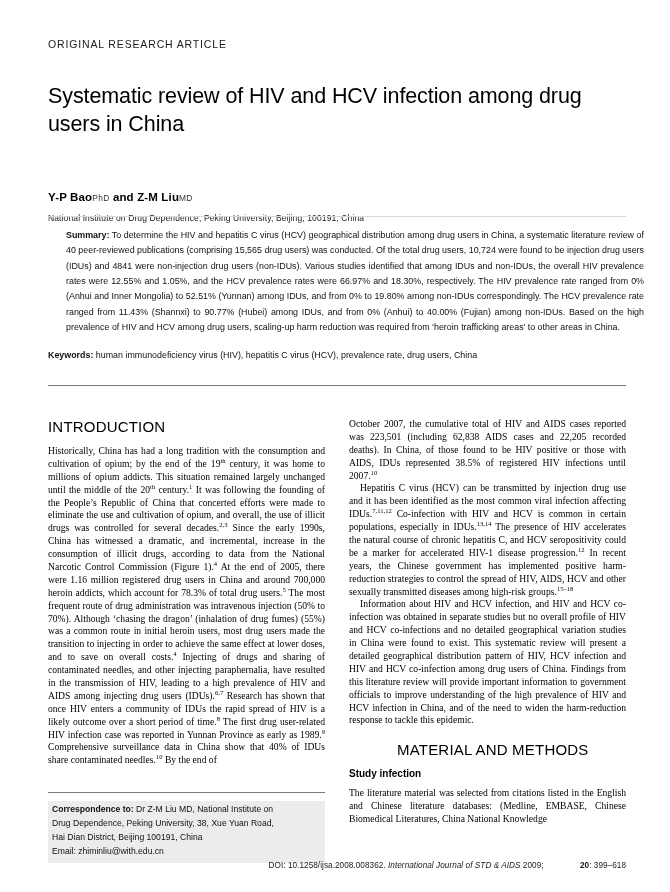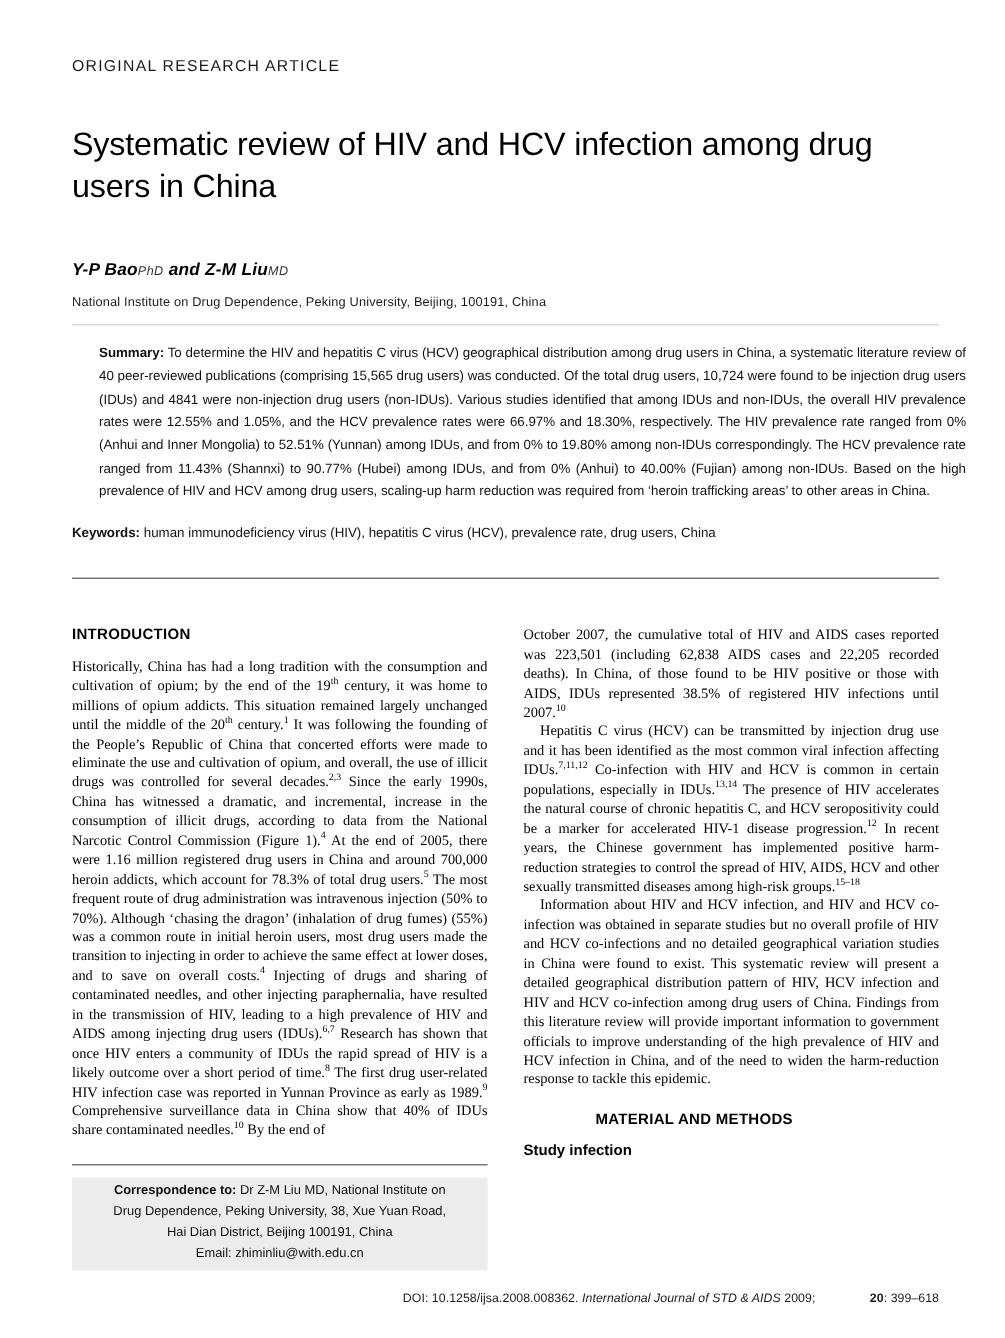--- a/index.html
+++ b/index.html
@@ -41,25 +41,24 @@
   .title {
     margin-top: 33px;
     font-size: 21.5px;
     line-height: 1.28;
     font-weight: 400;
     letter-spacing: -0.1px;
     color: #000;
     max-width: 540px;
   }
   .authors {
-    margin-top: 36px;
+    margin-top: 53px;
     font-size: 11.5px;
     font-weight: bold;
     letter-spacing: 0.15px;
-    font-style: italic;
   }
   .authors .deg {
     font-weight: normal;
     font-size: 8.4px;
     letter-spacing: 0.3px;
     color: #333;
   }
   .affil {
     margin-top: 10px;
     font-size: 8.5px;
@@ -118,22 +117,22 @@
     text-align: justify;
     text-justify: inter-word;
     color: #000;
     hyphens: manual;
   }
   .col-left  { left: 48px; }
   .col-right { left: 349px; }
 
   h2.section {
     font-family: "Liberation Sans", sans-serif;
-    font-size: 10px;
-    font-weight: bold;
+    font-size: 15px;
+    font-weight: normal;
     letter-spacing: 0.2px;
     margin: 0 0 9px 0;
     line-height: 1.2;
   }
   h3.subsection {
     font-family: "Liberation Sans", sans-serif;
     font-size: 10px;
     font-weight: bold;
     margin: 7px 0 7px 0;
     line-height: 1.2;
@@ -143,23 +142,22 @@
   sup {
     font-size: 6.6px;
     vertical-align: super;
     line-height: 0;
   }
 
   
   .corr-wrap {
     position: absolute;
     left: 48px;
-    top: 776px;
+    top: 792px;
     width: 277px;
-    text-align: center;
   }
   .corr-rule {
     width: 100%;
     height: 1px;
     background: #7a7a7a;
     margin-bottom: 8px;
   }
   .corr {
     font-family: "Liberation Sans", sans-serif;
     font-size: 8.6px;
@@ -220,20 +218,21 @@
     <h2 class="section">INTRODUCTION</h2>
     <p class="para"><span>Historically, China has had a long tradition with the consumption and cultivation of opium; by the end of the 19</span><sup>th</sup><span> century, it was home to millions of opium addicts. This situation remained largely unchanged until the middle of the 20</span><sup>th</sup><span> century.</span><sup>1</sup><span> It was following the founding of the People’s Republic of China that concerted efforts were made to eliminate the use and cultivation of opium, and overall, the use of illicit drugs was controlled for several decades.</span><sup>2,3</sup><span> Since the early 1990s, China has witnessed a dramatic, and incremental, increase in the consumption of illicit drugs, according to data from the National Narcotic Control Commission (Figure 1).</span><sup>4</sup><span> At the end of 2005, there were 1.16 million registered drug users in China and around 700,000 heroin addicts, which account for 78.3% of total drug users.</span><sup>5</sup><span> The most frequent route of drug administration was intravenous injection (50% to 70%). Although ‘chasing the dragon’ (inhalation of drug fumes) (55%) was a common route in initial heroin users, most drug users made the transition to injecting in order to achieve the same effect at lower doses, and to save on overall costs.</span><sup>4</sup><span> Injecting of drugs and sharing of contaminated needles, and other injecting paraphernalia, have resulted in the transmission of HIV, leading to a high prevalence of HIV and AIDS among injecting drug users (IDUs).</span><sup>6,7</sup><span> Research has shown that once HIV enters a community of IDUs the rapid spread of HIV is a likely outcome over a short period of time.</span><sup>8</sup><span> The first drug user-related HIV infection case was reported in Yunnan Province as early as 1989.</span><sup>9</sup><span> Comprehensive surveillance data in China show that 40% of IDUs share contaminated needles.</span><sup>10</sup><span> By the end of</span></p>
   </div>
 
   <div class="col col-right">
     <p class="para"><span>October 2007, the cumulative total of HIV and AIDS cases reported was 223,501 (including 62,838 AIDS cases and 22,205 recorded deaths). In China, of those found to be HIV positive or those with AIDS, IDUs represented 38.5% of registered HIV infections until 2007.</span><sup>10</sup></p>
     <p class="para"><span>Hepatitis C virus (HCV) can be transmitted by injection drug use and it has been identified as the most common viral infection affecting IDUs.</span><sup>7,11,12</sup><span> Co-infection with HIV and HCV is common in certain populations, especially in IDUs.</span><sup>13,14</sup><span> The presence of HIV accelerates the natural course of chronic hepatitis C, and HCV seropositivity could be a marker for accelerated HIV-1 disease progression.</span><sup>12</sup><span> In recent years, the Chinese government has implemented positive harm-reduction strategies to control the spread of HIV, AIDS, HCV and other sexually transmitted diseases among high-risk groups.</span><sup>15–18</sup></p>
     <p class="para">Information about HIV and HCV infection, and HIV and HCV co-infection was obtained in separate studies but no overall profile of HIV and HCV co-infections and no detailed geographical variation studies in China were found to exist. This systematic review will present a detailed geographical distribution pattern of HIV, HCV infection and HIV and HCV co-infection among drug users of China. Findings from this literature review will provide important information to government officials to improve understanding of the high prevalence of HIV and HCV infection in China, and of the need to widen the harm-reduction response to tackle this epidemic.</p>
     <h2 class="section" style="margin-top:14px;margin-left:48px;">MATERIAL AND METHODS</h2>
     <h3 class="subsection">Study infection</h3>
+    <p class="para">The literature material was selected from citations listed in the English and Chinese literature databases: (Medline, EMBASE, Chinese Biomedical Literatures, China National Knowledge</p>
   </div>
 
   <div class="corr-wrap">
     <div class="corr-rule"></div>
     <div class="corr">
       <b>Correspondence to:</b><span> Dr Z-M Liu MD, National Institute on</span><br>
       <span>Drug Dependence, Peking University, 38, Xue Yuan Road,</span><br>
       <span>Hai Dian District, Beijing 100191, China</span><br>
       <span>Email: zhiminliu@with.edu.cn</span>
     </div>

